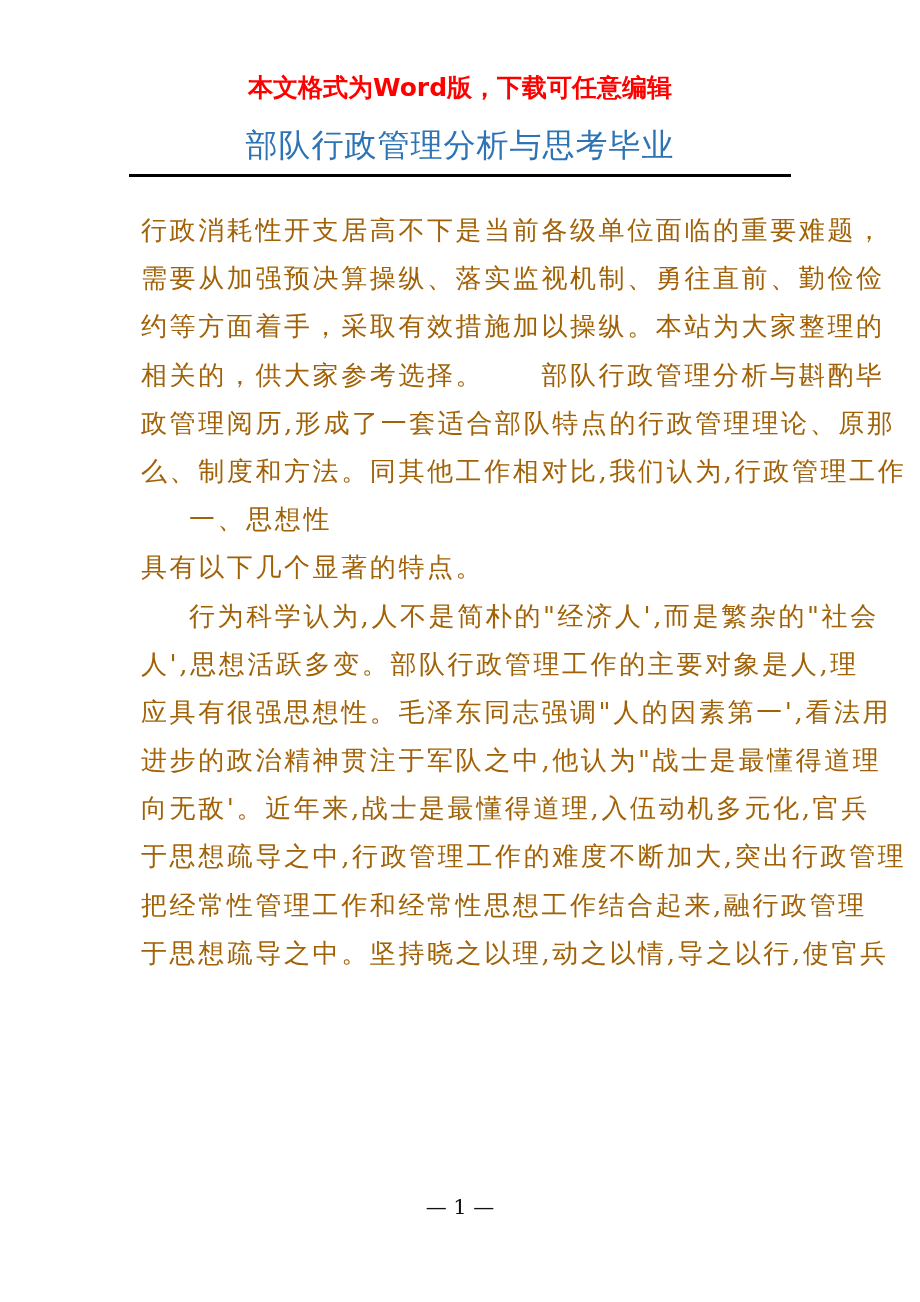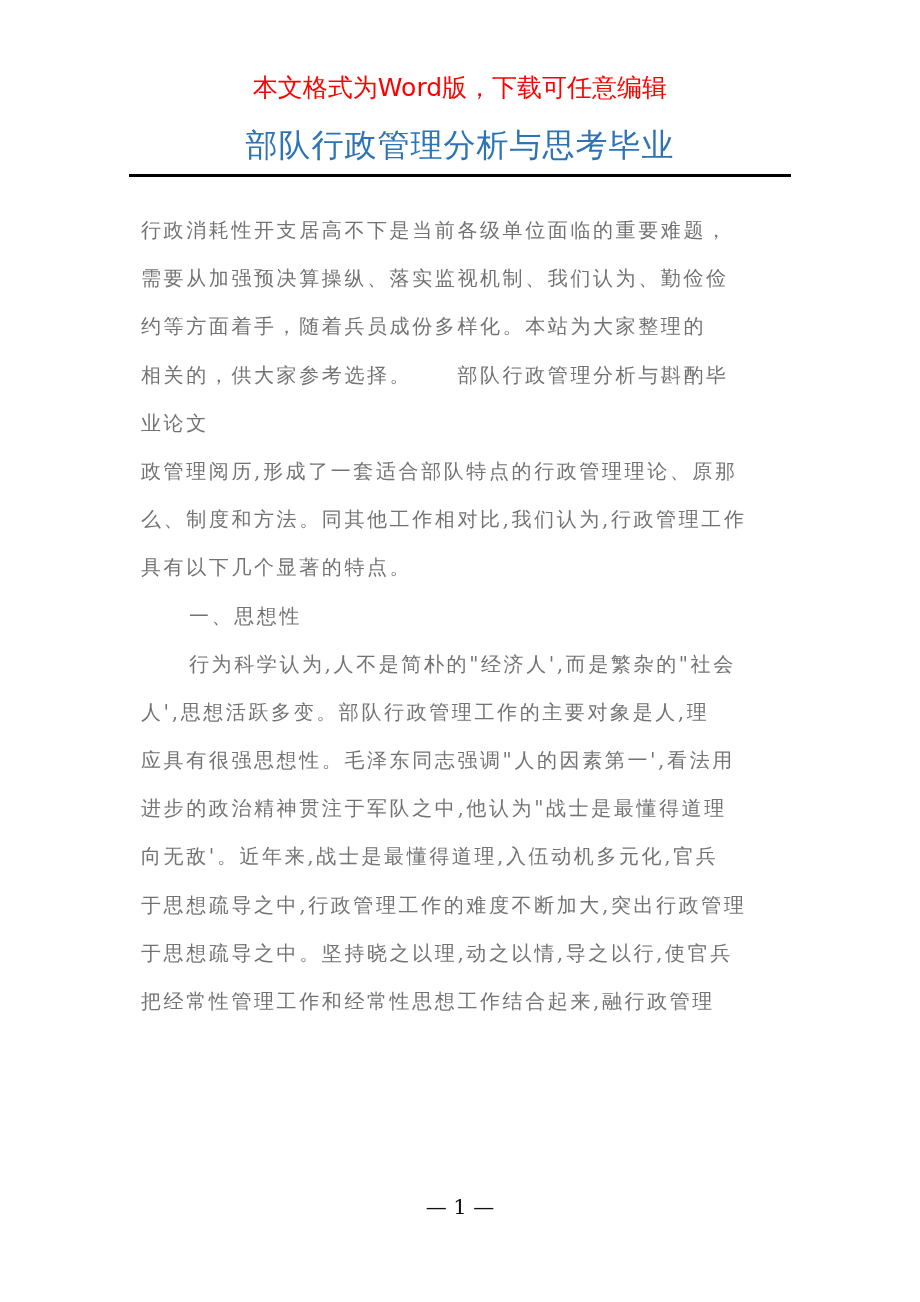--- a/index.html
+++ b/index.html
@@ -1,62 +1,61 @@
 <!DOCTYPE html>
 <html><head>
   <meta charset="utf-8">
   <style>
     html, body { margin: 0; padding: 0; background: #ffffff; }
     body { width: 920px; height: 1302px; position: relative; overflow: hidden; }
     .page { position: absolute; left: 0; top: 0; width: 920px; height: 1302px; background: #fff; }
     .banner {
       position: absolute; left: 0; top: 68px; width: 920px; text-align: center;
-      font-family: "DejaVu Sans", sans-serif; font-weight: normal; font-size: 25px;
+      font-family: "DejaVu Sans", sans-serif; font-weight: bold; font-size: 25px;
       line-height: 40px; letter-spacing: 0px;
     }
     .title {
       position: absolute; left: 0; top: 121px; width: 920px; text-align: center;
       font-family: "DejaVu Sans", sans-serif; font-size: 32px; line-height: 48px;
       letter-spacing: 1px;
     }
     .rule {
       position: absolute; left: 129px; top: 174px; width: 662px; height: 3px; background: #000;
     }
     .body-text {
       position: absolute; left: 141px; top: 206px; width: 650px;
-      font-family: "DejaVu Serif", serif; font-size: 20px; color: #737373;
+      font-family: "DejaVu Serif", serif; font-size: 26px; color: #a16207;
       line-height: 48.2px; letter-spacing: 2.6px;
     }
     .line { white-space: nowrap; height: 48.2px; }
     .indent { padding-left: 48px; }
     .footer {
       position: absolute; left: 0; top: 1192px; width: 920px; text-align: center;
       font-family: "DejaVu Serif", serif; font-size: 21px; color: #111; line-height: 30px;
     }
   </style>
 </head>
 <body>
 
 <div class="page">
   <div class="banner" style="color: rgb(255, 0, 0);">本文格式为Word版，下载可任意编辑</div>
   <div class="title" style="color: rgb(46, 116, 181);">部队行政管理分析与思考毕业</div>
   <div class="rule"></div>
   <div class="body-text" id="body-text">
       <div class="line">行政消耗性开支居高不下是当前各级单位面临的重要难题，</div>
-      <div class="line">需要从加强预决算操纵、落实监视机制、我们认为、勤俭俭</div>
-      <div class="line">约等方面着手，随着兵员成份多样化。本站为大家整理的</div>
+      <div class="line">需要从加强预决算操纵、落实监视机制、勇往直前、勤俭俭</div>
+      <div class="line">约等方面着手，采取有效措施加以操纵。本站为大家整理的</div>
       <div class="line">相关的，供大家参考选择。　　部队行政管理分析与斟酌毕</div>
-      <div class="line">业论文</div>
       <div class="line">政管理阅历,形成了一套适合部队特点的行政管理理论、原那</div>
       <div class="line">么、制度和方法。同其他工作相对比,我们认为,行政管理工作</div>
+      <div class="line indent">一、思想性</div>
       <div class="line">具有以下几个显著的特点。</div>
-      <div class="line indent">一、思想性</div>
       <div class="line indent">行为科学认为,人不是简朴的"经济人',而是繁杂的"社会</div>
       <div class="line">人',思想活跃多变。部队行政管理工作的主要对象是人,理</div>
       <div class="line">应具有很强思想性。毛泽东同志强调"人的因素第一',看法用</div>
       <div class="line">进步的政治精神贯注于军队之中,他认为"战士是最懂得道理</div>
       <div class="line">向无敌'。近年来,战士是最懂得道理,入伍动机多元化,官兵</div>
       <div class="line">于思想疏导之中,行政管理工作的难度不断加大,突出行政管理</div>
+      <div class="line">把经常性管理工作和经常性思想工作结合起来,融行政管理</div>
       <div class="line">于思想疏导之中。坚持晓之以理,动之以情,导之以行,使官兵</div>
-      <div class="line">把经常性管理工作和经常性思想工作结合起来,融行政管理</div>
     </div>
   <div class="footer">— 1 —</div>
 </div>
 
 </body></html>

